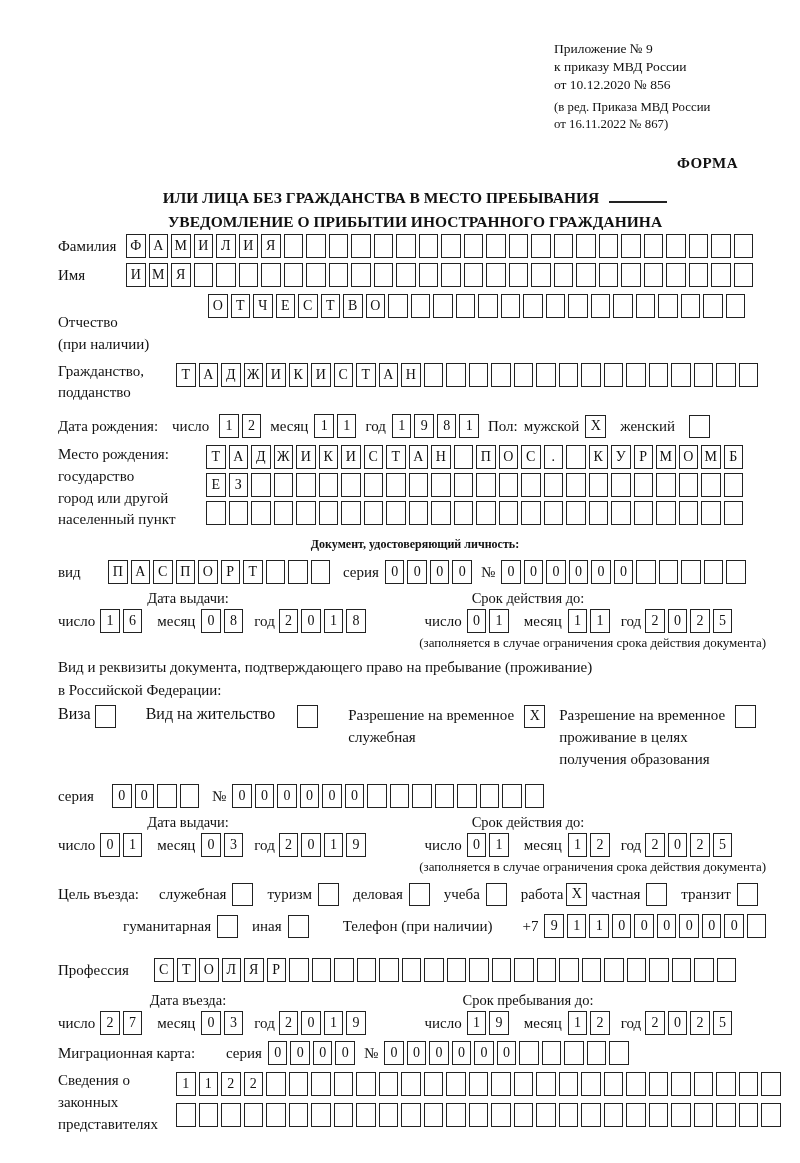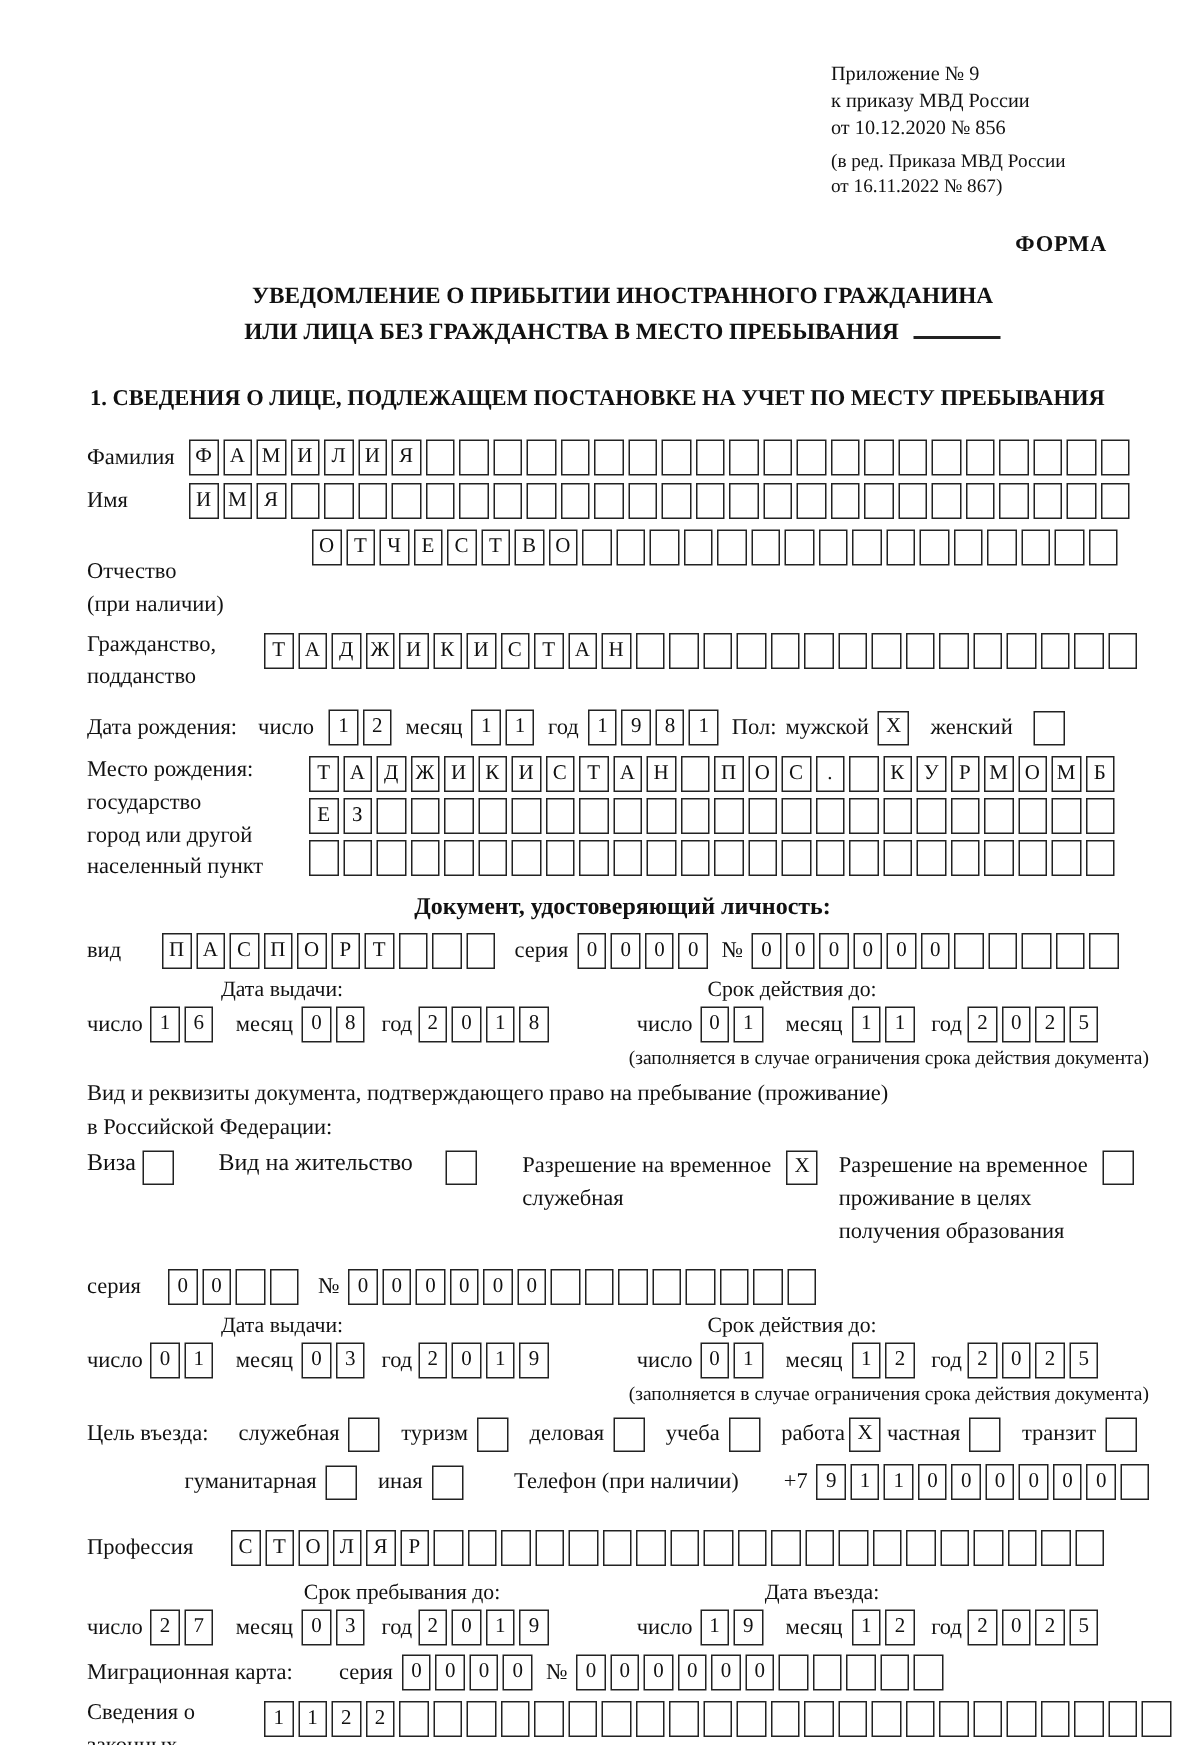--- a/index.html
+++ b/index.html
@@ -39,21 +39,21 @@
   .lab-col { font-size:15px; line-height:1.45; flex:0 0 auto; }
 
   .w68  { width:68px; }
   .w108 { width:108px;margin-top:20px; }
   .w118 { width:118px; }
   .w148 { width:148px; }
 
   .stack { display:flex; flex-direction:column; }
   .stack .grid { margin-bottom:4px; }
 
-  .center-bold { text-align:center; font-weight:bold; font-size:16px; margin:6px 0 8px; }
+  .center-bold { text-align:center; font-weight:bold; font-size:12px; margin:6px 0 8px; }
 
   .dates { display:flex; margin-bottom:2px; }
   .dates .dcol-l { width:46%; }
   .dates .dcol-r { width:54%; }
   .dhead { font-size:14.5px; }
   .dhead-l { text-align:center; width:260px; }
   .dhead-r { text-align:center; width:300px; margin-left:60px; }
   .dgroup { display:flex; align-items:center; font-size:15px; }
   .dgroup .dl { margin-right:5px; }
   .dgroup .dl2 { margin-left:12px; margin-right:6px; }
@@ -88,27 +88,26 @@
     <div>от 10.12.2020 № 856</div>
     <div class="ed">
       <div>(в ред. Приказа МВД России</div>
       <div>от 16.11.2022 № 867)</div>
     </div>
   </div>
 
   <div class="forma">ФОРМА</div>
 
   <div class="title">
-    <div>УВЕДОМЛЕНИЕ О ПРИБЫТИИ ИНОСТРАННОГО ГРАЖДАНИНА</div>
     <div>
       <span>ИЛИ ЛИЦА БЕЗ ГРАЖДАНСТВА В МЕСТО ПРЕБЫВАНИЯ</span><span class="uline"></span>
     </div>
-  </div>
-
-  <div class="sec-heading">1. СВЕДЕНИЯ О ЛИЦЕ, ПОДЛЕЖАЩЕМ ПОСТАНОВКЕ НА УЧЕТ ПО МЕСТУ ПРЕБЫВАНИЯ</div>
+    <div>УВЕДОМЛЕНИЕ О ПРИБЫТИИ ИНОСТРАННОГО ГРАЖДАНИНА</div>
+  </div>
+
 
   <div class="row">
     <span class="lab w68">Фамилия</span>
     <span class="grid">
         <span class="cell">Ф</span>
         <span class="cell">А</span>
         <span class="cell">М</span>
         <span class="cell">И</span>
         <span class="cell">Л</span>
         <span class="cell">И</span>
@@ -598,22 +597,22 @@
         <span class="cell"></span>
         <span class="cell"></span>
         <span class="cell"></span>
         <span class="cell"></span>
         <span class="cell"></span>
         <span class="cell"></span>
       </span>
   </div>
 
   <div class="dates mt10">
+    <div class="dhead dhead-l">Дата въезда:</div>
     <div class="dhead dhead-r">Срок пребывания до:</div>
-    <div class="dhead dhead-l">Дата въезда:</div>
   </div>
   <div class="dates">
     <div class="dcol-l dgroup">
       <span class="dl">число</span>
       <span class="grid">
           <span class="cell">2</span>
           <span class="cell">7</span>
         </span>
       <span class="dl2">месяц</span>
       <span class="grid">

